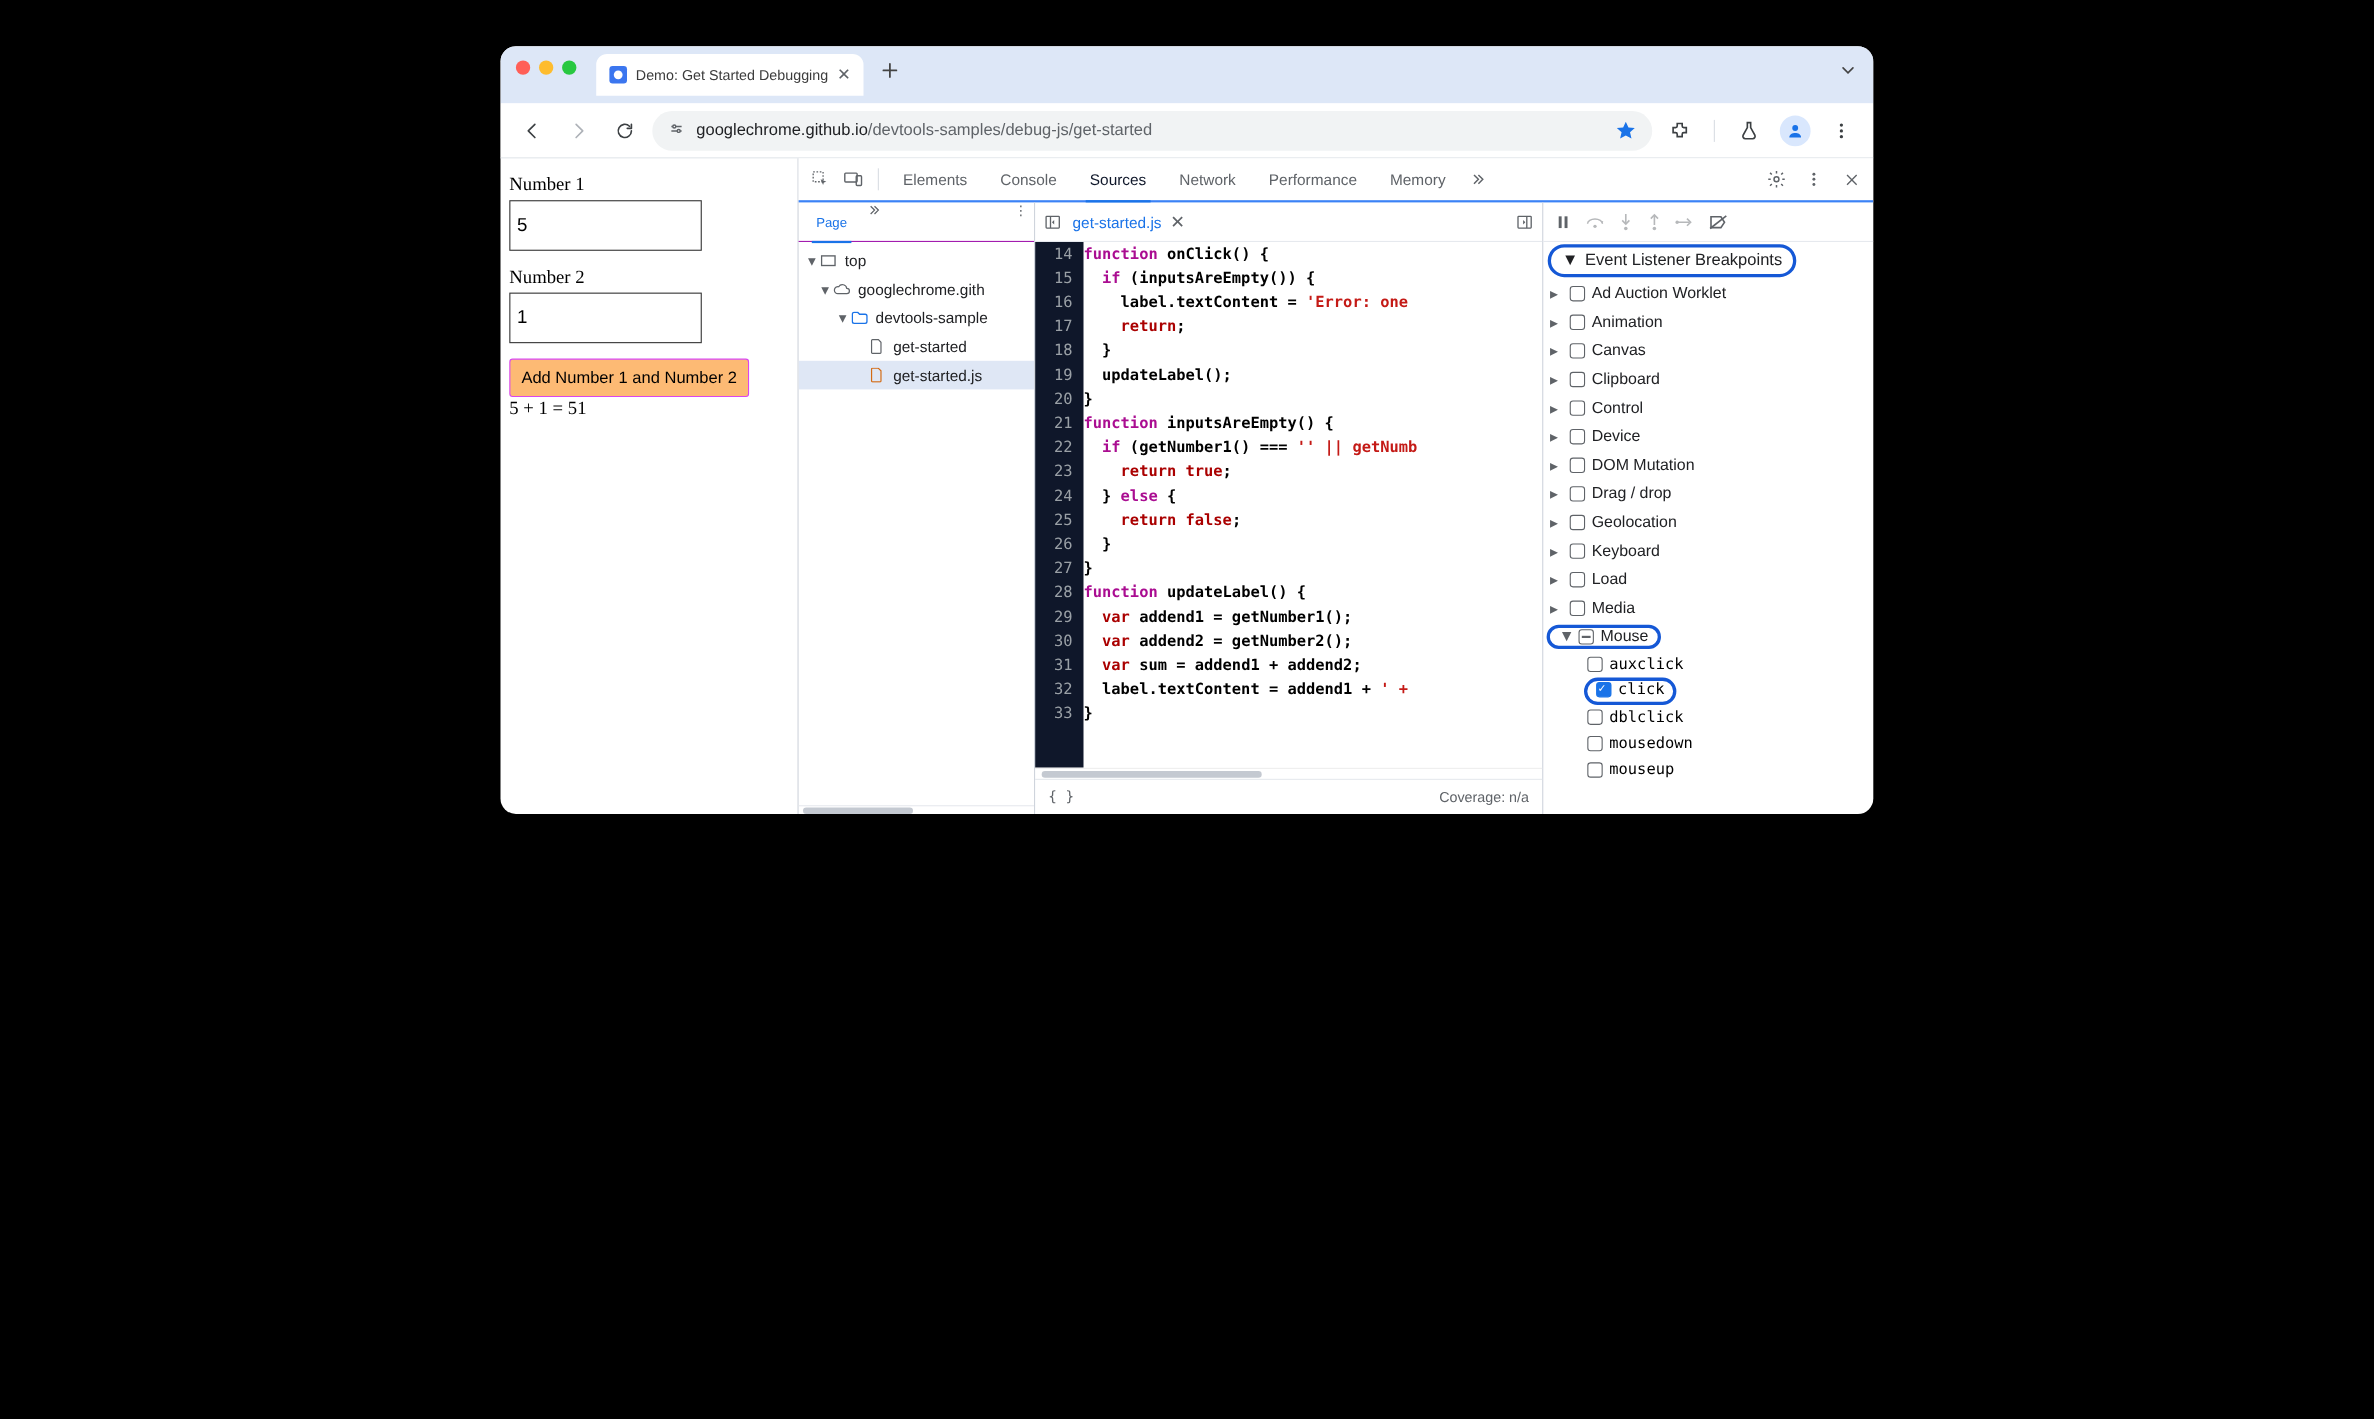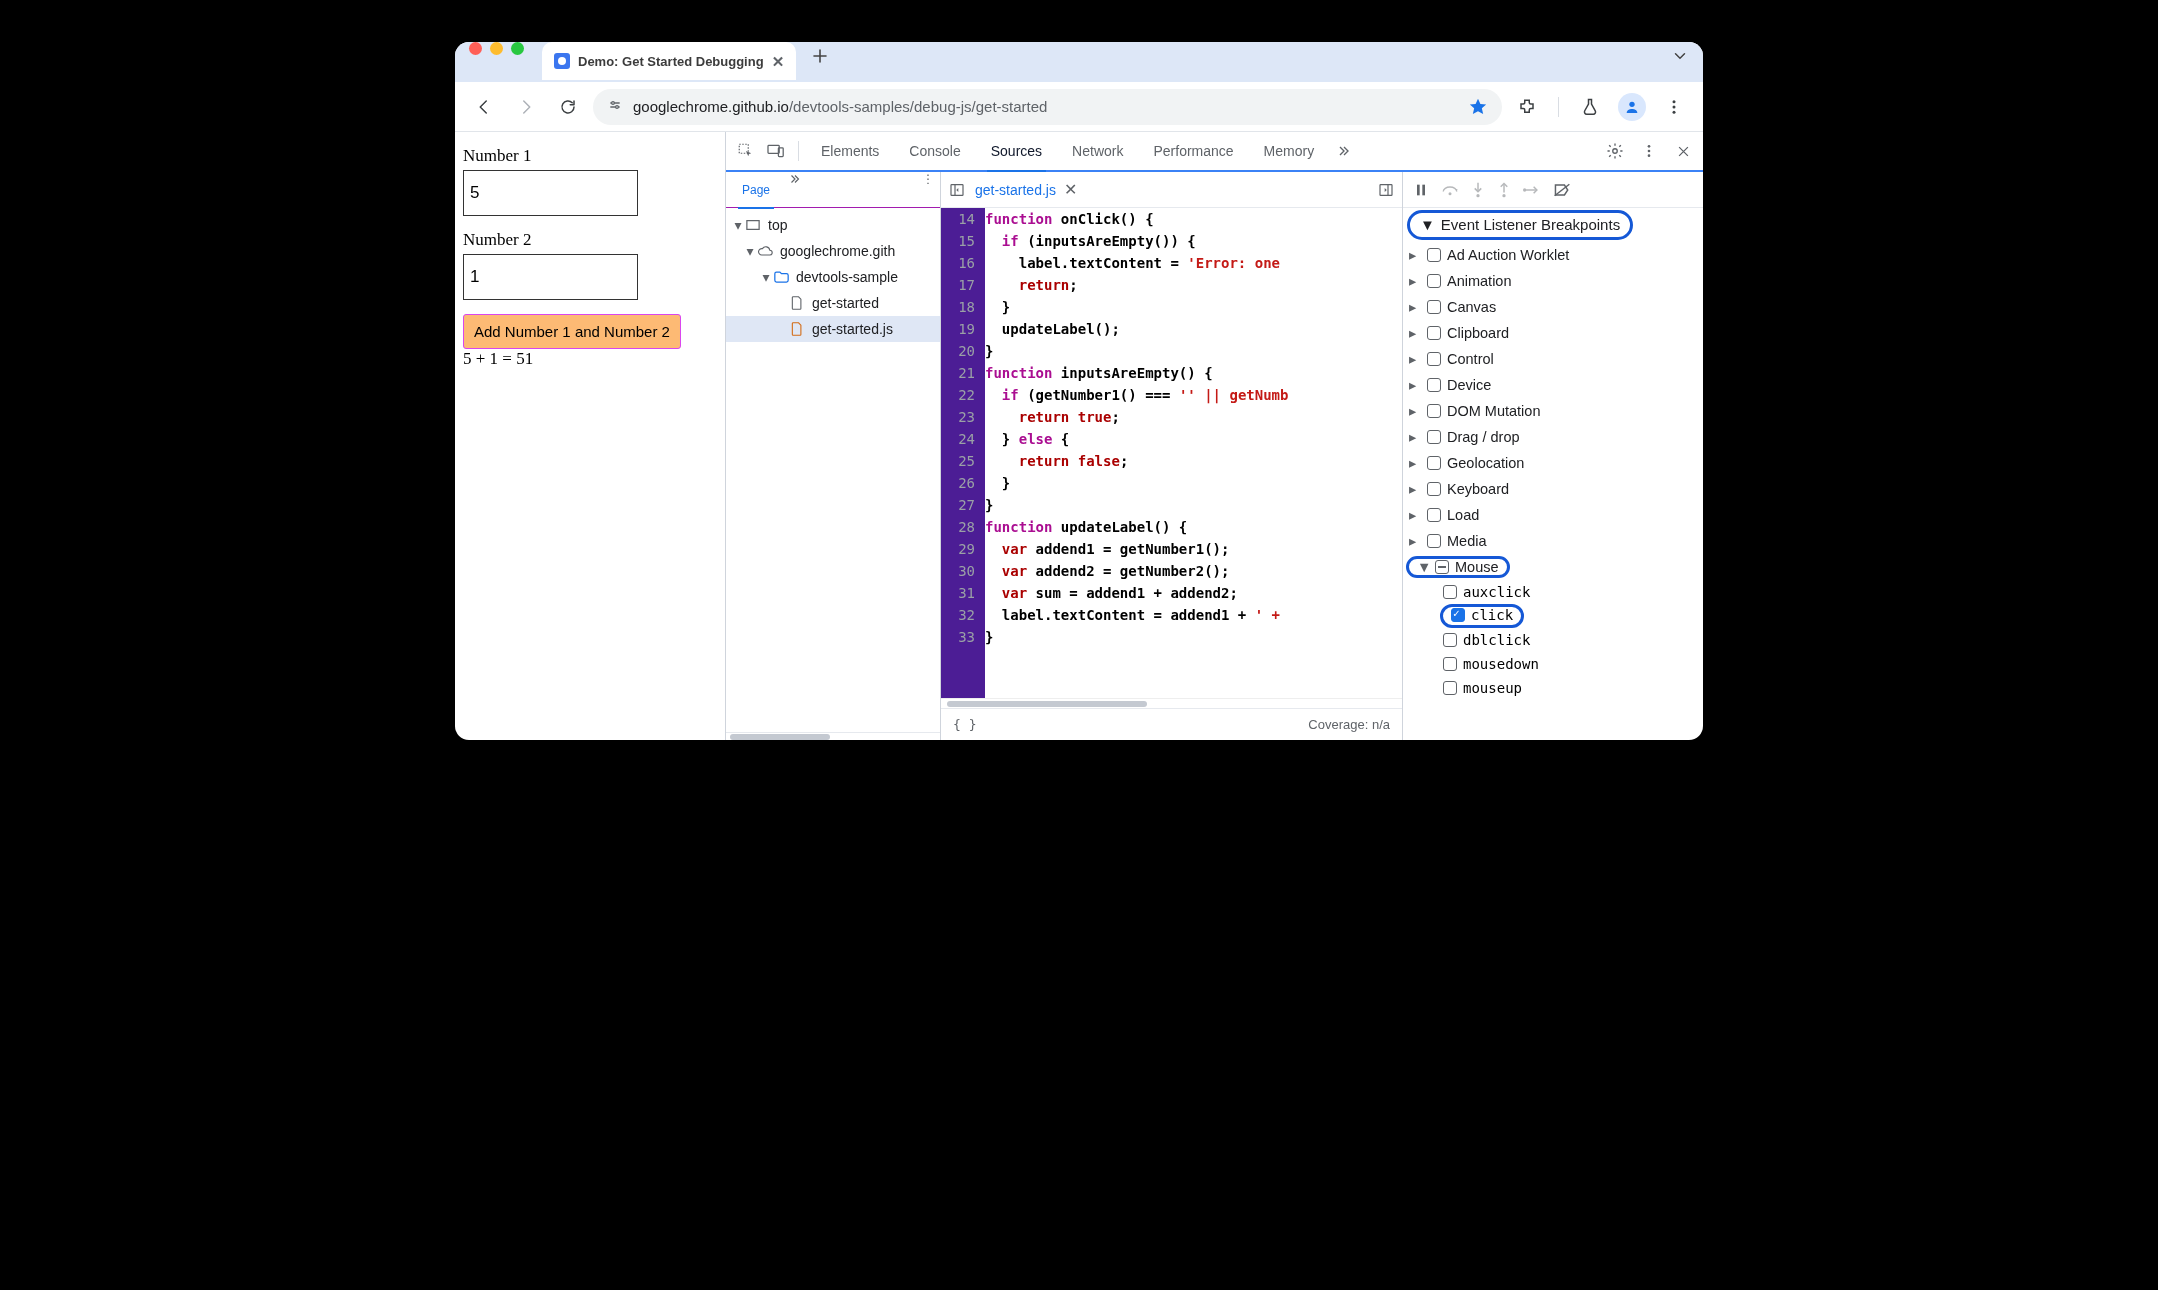--- a/index.html
+++ b/index.html
@@ -17,26 +17,25 @@
     height: 698px;
     background: #fff;
     border-radius: 14px;
     box-shadow: 0 12px 36px rgba(0,0,0,.4);
     overflow: hidden;
     display: flex;
     flex-direction: column;
   }
   
   .chrome-tabs {
-    height: 40px;
+    height: 52px;
     background: #dde7f7;
     display: flex;
-    align-items: flex-start;
+    align-items: center;
     padding: 0 8px 0 14px;
-    font-weight: bold;
   }
   .traffic-lights { display: flex; gap: 8px; align-items: center; margin-right: 18px; margin-bottom: 14px;}
   .tl { width: 13px; height: 13px; border-radius: 50%; }
   .tl.red { background: #ff5f57; }
   .tl.yellow { background: #febc2e; }
   .tl.green { background: #28c840; }
   .tab {
     background: #fff;
     height: 38px;
     border-radius: 10px 10px 0 0;
@@ -177,21 +176,21 @@
     flex: 1; display:flex; flex-direction:column; min-width: 0; border-right:1px solid #cfd4dc;
   }
   .ed-tabbar { height:36px; display:flex; align-items:center; padding:0 8px; gap:10px; border-bottom:1px solid #e6e9ee; font-size:14px;}
   .ed-tabbar .ed-tab { color:#1a73e8; display:flex; align-items:center; gap:8px;}
   .ed-tabbar .ed-close { color:#5f6368; font-size:16px;}
   .ed-tabbar .right { margin-left:auto; color:#5f6368;}
   .code {
     flex:1; overflow:hidden; font-family: Menlo, Consolas, monospace;
     font-size: 14px; line-height: 22px; display:flex;
   }
-  .gutter { width: 44px; text-align:right; color:#9aa0a6; padding-right:10px; background:#4c1d95;}
+  .gutter { width: 44px; text-align:right; color:#9aa0a6; padding-right:10px; background:#0f172a;}
   .gutter div { height:22px;}
   .codelines { flex:1; white-space: pre; overflow:hidden;font-weight:bold;}
   .codelines div { height:22px;}
   .kw { color:#aa0d91;} 
   .kw2 { color:#a00;}
   .str { color:#c41a16;}
   .editor-status {
     height: 32px; border-top: 1px solid #e6e9ee; display:flex; align-items:center;
     padding: 0 12px; font-size:13px; color:#5f6368; justify-content:space-between;
   }

